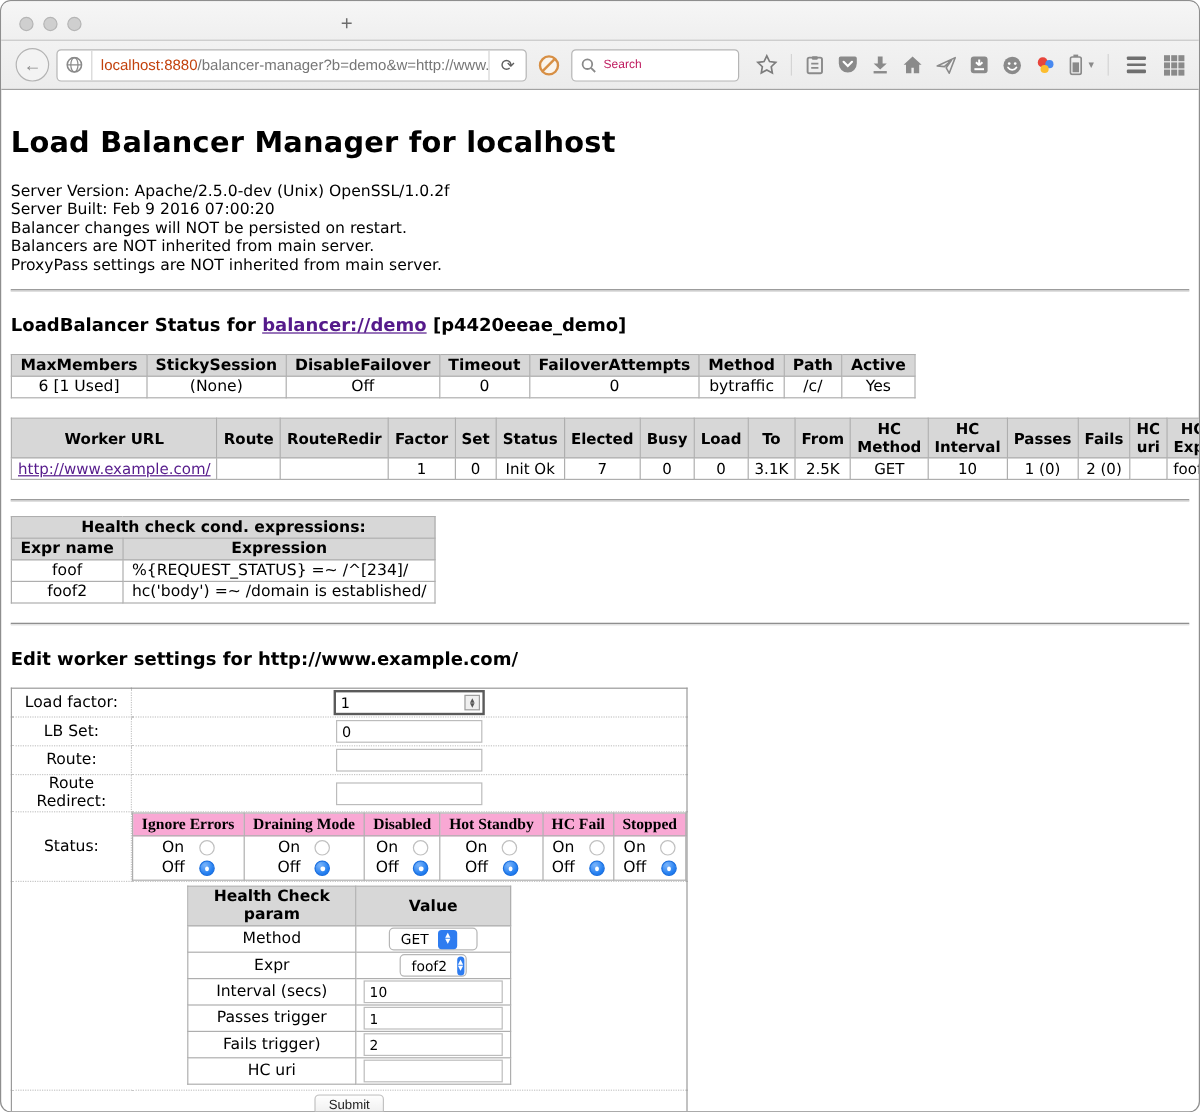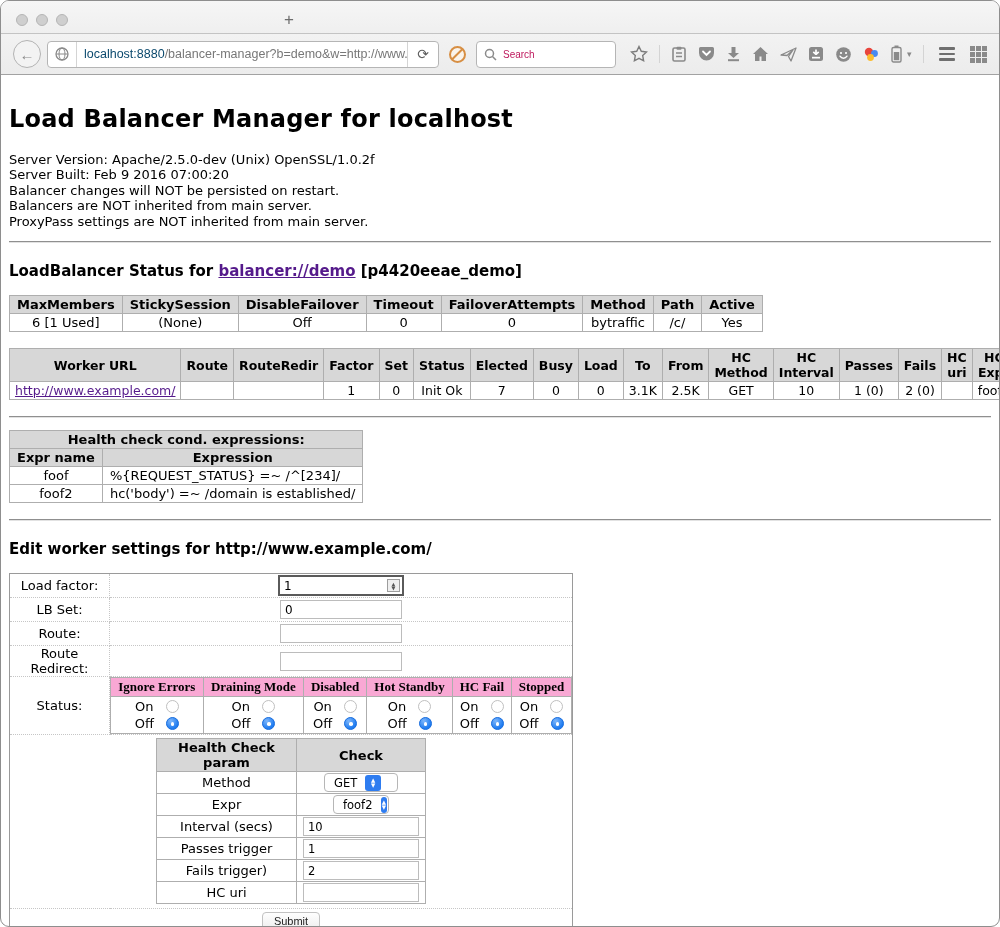--- a/index.html
+++ b/index.html
@@ -26,21 +26,21 @@
   .navbar { height:41px; background:linear-gradient(#f2f2f2,#ececec); border-bottom:1px solid #a2a2a2;
             display:flex; align-items:center; padding:0 12px; font-family:"Liberation Sans",sans-serif; }
   .backbtn { width:28px; height:28px; border-radius:50%; border:1px solid #b3b3b3; background:#f3f3f3;
              color:#8b8b8b; font-size:15px; display:flex; align-items:center; justify-content:center;
              margin-right:6px; flex:none; }
   .urlbar { width:392px; height:27px; background:#fff; border:1px solid #b5b5b5; border-radius:4px;
             display:flex; align-items:center; overflow:hidden; flex:none; }
   .urlbar .globe { padding:0 7px; display:flex; }
   .vsep { width:1px; align-self:stretch; background:#d4d4d4; }
   .urltext { padding:0 7px; font-size:12.5px; white-space:nowrap; overflow:hidden; flex:1; }
-  .urltext .domain { color:#0c4a6e; }
+  .urltext .domain { color:#c2410c; }
   .urltext .rest { color:#777; }
   .reload { padding:0 9px; color:#5f5f5f; font-size:14px; }
   .blocked { width:17px; height:17px; border:2px solid #d78f44; border-radius:50%; margin:0 10px;
              position:relative; flex:none; background:#faf4ec; }
   .blocked::after { content:""; position:absolute; left:-1px; top:5.5px; width:15px; height:2px;
                     background:#d78f44; transform:rotate(-45deg); }
   .searchbar { width:140px; height:27px; background:#fff; border:1px solid #b5b5b5; border-radius:4px;
                display:flex; align-items:center; padding:0 7px; gap:6px; flex:none; }
   .searchbar .ph { color:#be185d; font-size:10px; }
   .navicons { display:flex; align-items:center; gap:11px; margin-left:14px; flex:1; }
@@ -445,21 +445,21 @@
               </tbody>
             </table>
           </td>
         </tr>
         <tr>
           <td colspan="2">
             <table class="hctbl">
               <tbody>
                 <tr>
                   <th>Health Check param</th>
-                  <th>Check</th>
+                  <th>Value</th>
                 </tr>
                 <tr>
                   <td class="pl">Method</td>
                   <td class="pv">
                     <span class="selbox sel-method">
                       <span>GET</span>
                       <span class="stepper">▲<br>▼</span>
                     </span>
                   </td>
                 </tr>

